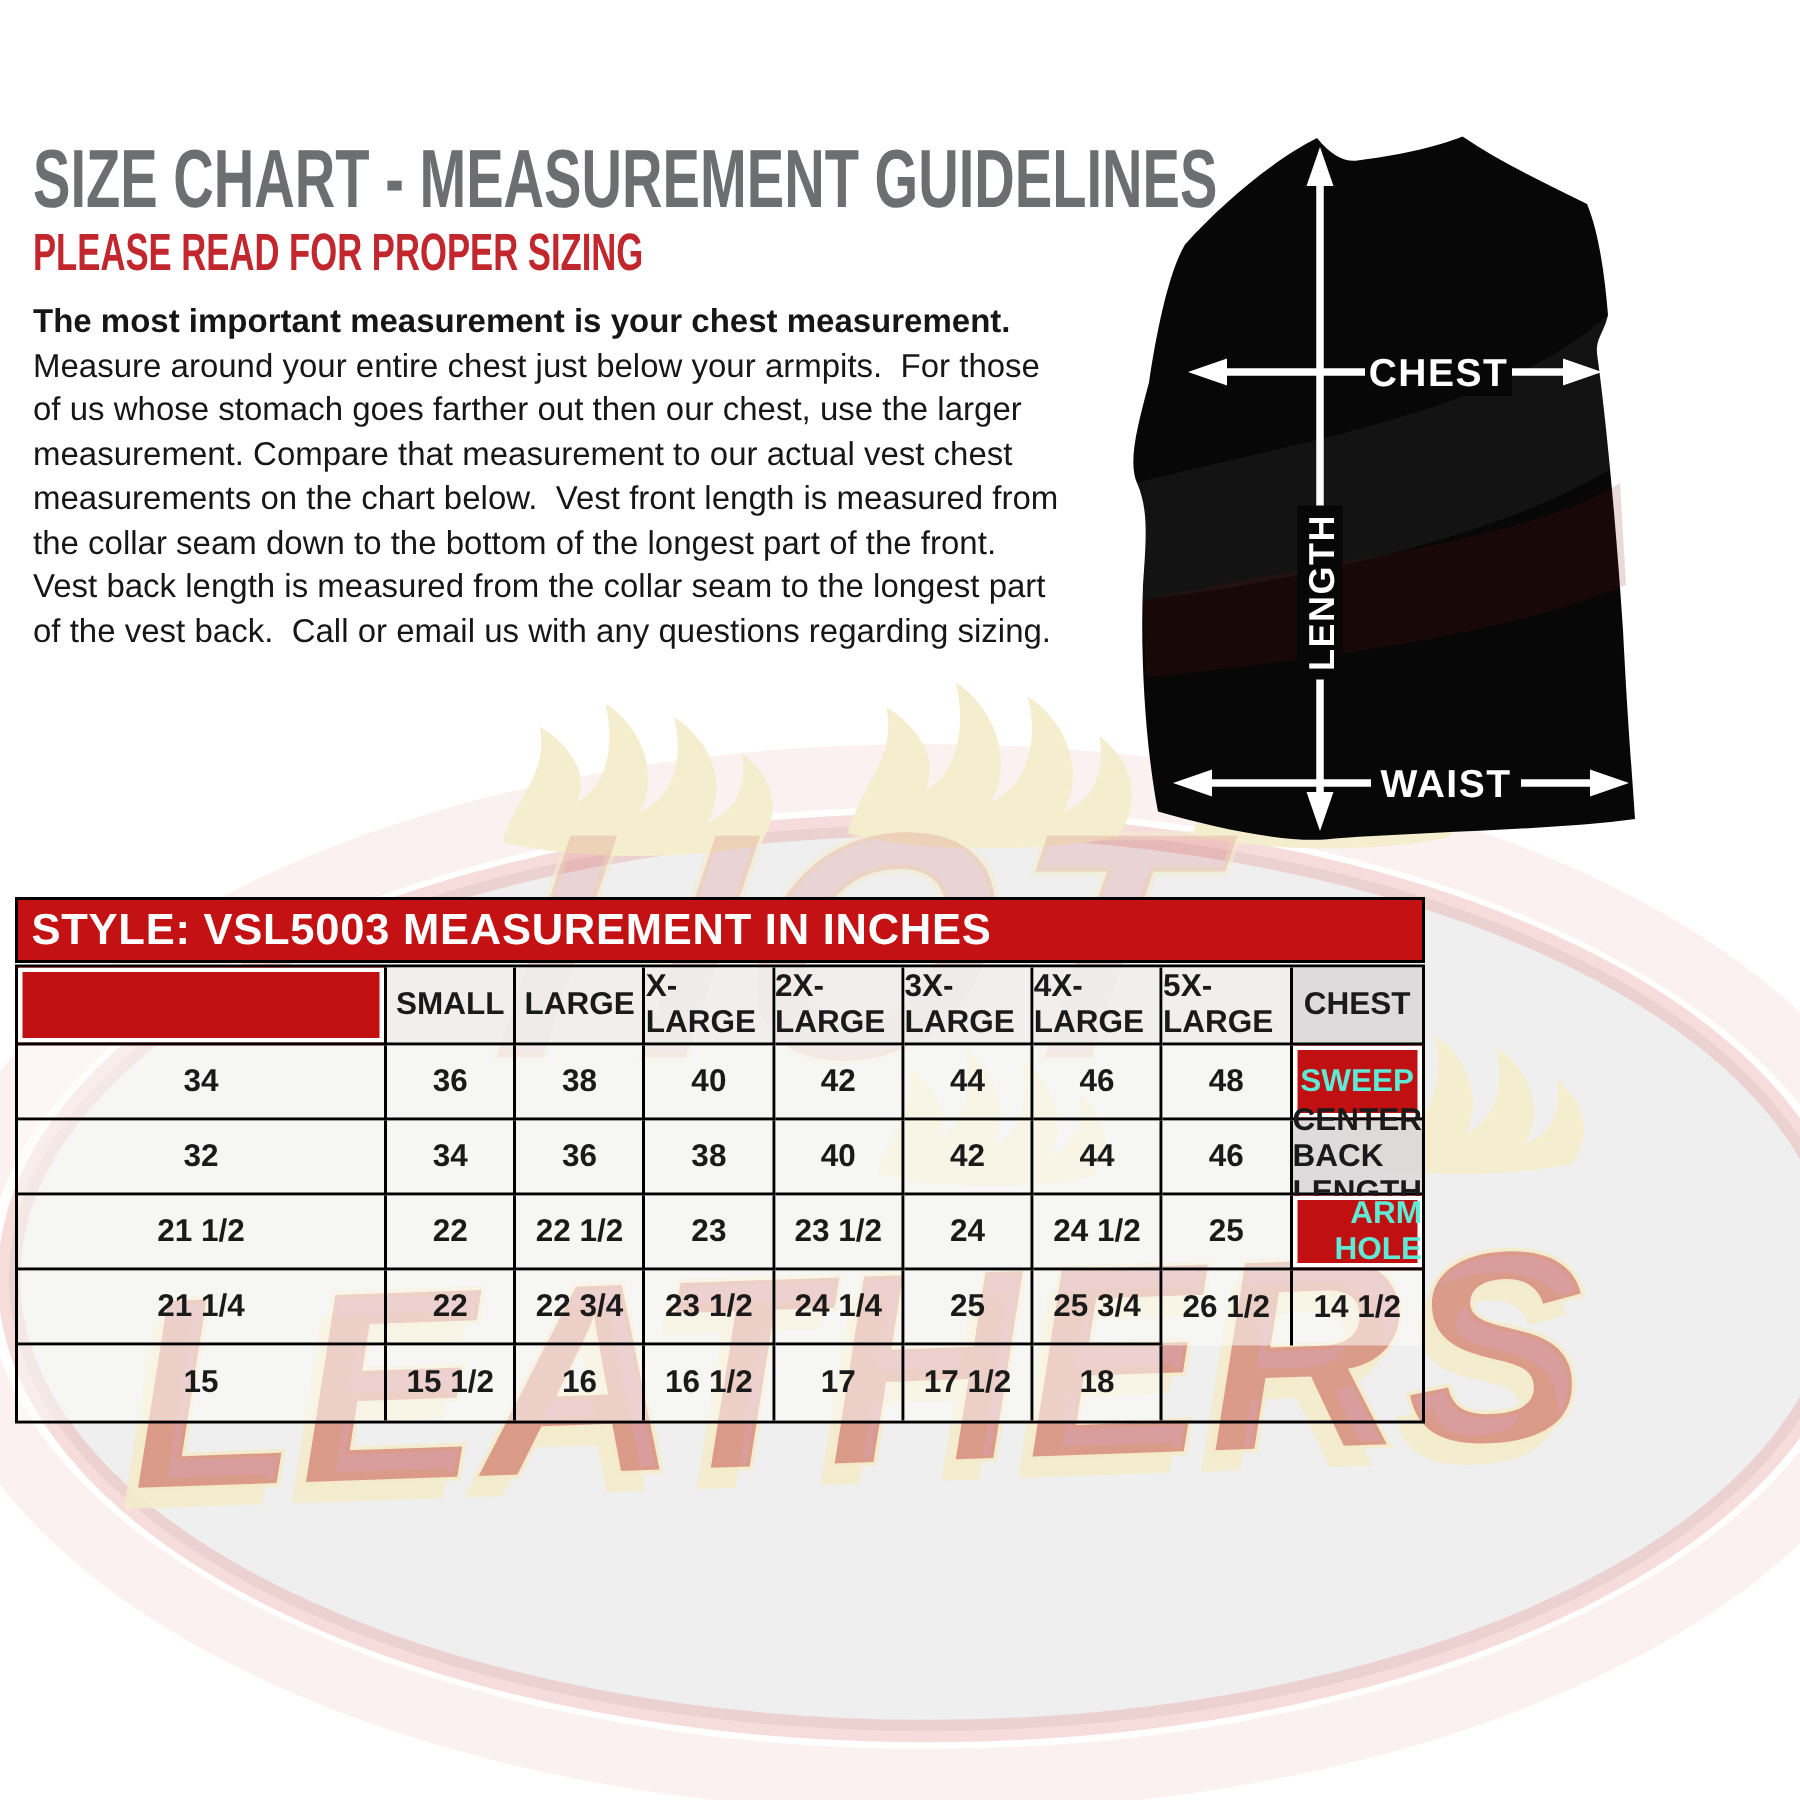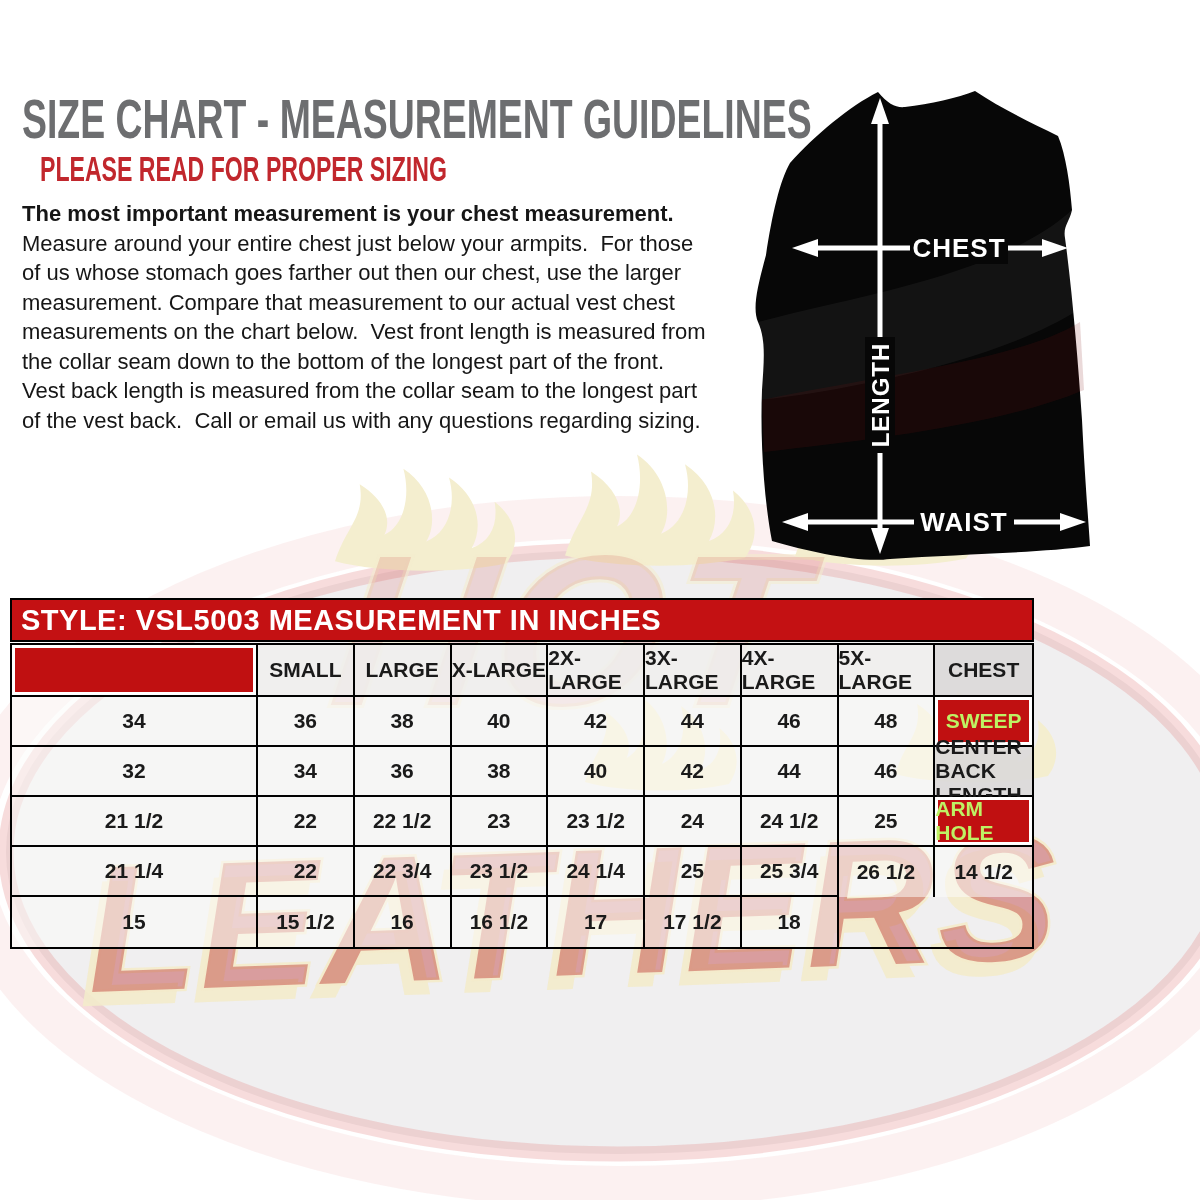--- a/index.html
+++ b/index.html
@@ -9,30 +9,30 @@
   }
   svg{display:block;}
   .watermark{position:absolute;left:0;top:0;z-index:0;pointer-events:none;}
   .vest-svg{position:absolute;left:700px;top:60px;z-index:1;}
 
   .page-title{position:absolute;left:22px;top:92px;margin:0;z-index:2;white-space:nowrap;}
   .page-title span{
     display:inline-block;transform:scaleX(0.68);transform-origin:0 50%;
     font-size:55px;font-weight:bold;color:#6d6e70;letter-spacing:0px;line-height:1;
   }
-  .page-subtitle{position:absolute;left:40px;top:151px;margin:0;z-index:2;white-space:nowrap;}
+  .page-subtitle{position:absolute;left:22px;top:151px;margin:0;z-index:2;white-space:nowrap;}
   .page-subtitle span{
     display:inline-block;transform:scaleX(0.66);transform-origin:0 50%;
     font-size:35px;font-weight:bold;color:#c1272d;line-height:1;
   }
   .intro{position:absolute;left:22px;top:199px;z-index:2;}
   .intro-line{font-size:22px;line-height:29.5px;white-space:pre;color:#161616;}
   .intro-line.bold{font-weight:bold;}
 
-  .chart-wrap{position:absolute;left:10px;top:598px;width:1024px;z-index:3;}
+  .chart-wrap{position:absolute;left:10px;top:598px;width:940px;z-index:3;}
   .banner{
     box-sizing:border-box;height:44px;background:#c41113;border:2px solid #000;
     color:#ffffff;font-weight:bold;font-size:29px;line-height:40px;padding-left:9px;
     letter-spacing:0.5px;white-space:nowrap;
   }
   .grid{
     box-sizing:border-box;margin-top:1px;border:2px solid #000;
     display:grid;grid-template-columns:246px repeat(8,1fr);
     grid-template-rows:52px repeat(5,50px);
   }
@@ -41,22 +41,22 @@
     border-right:2px solid #000;border-bottom:2px solid #000;
     font-size:21px;box-sizing:border-box;
   }
   .cell:nth-child(9n){border-right:none;}
   .grid .cell:nth-last-child(-n+9){border-bottom:none;}
   .cell.head{background:rgba(240,239,238,0.86);font-weight:bold;}
   .cell.value{background:rgba(252,251,250,0.55);font-weight:bold;}
   .cell.label{font-weight:bold;}
   .cell.gray{background:rgba(219,218,217,0.94);}
   .cell.red{
-    background:#c01011;color:#bef264;
-    box-shadow:inset 0 0 0 3px #ffffff;border-color:#000;
+    background:#c01011;color:#5eead4;
+    box-shadow:inset 0 0 0 3px #ffffff;border-color:#000;text-align:right;
   }
   .cell.corner{background:#c01011;box-shadow:inset 0 0 0 3px #ffffff;}
 </style>
 </head>
 <body>
 
 <div class="page">
 
   <svg class="watermark" width="1200" height="1200" viewBox="0 0 1200 1200" aria-hidden="true">
     <defs>

